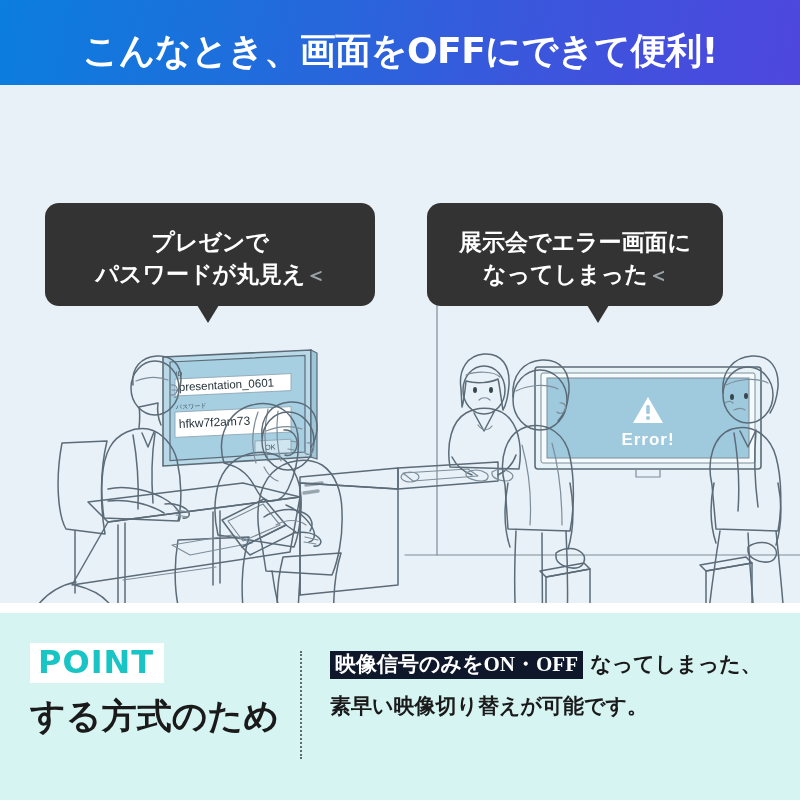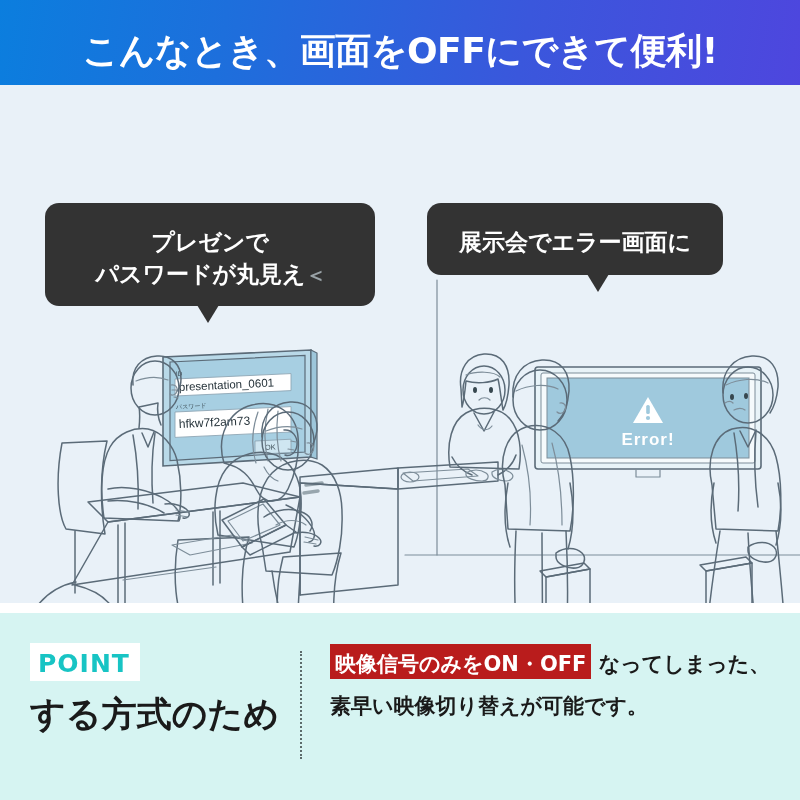--- a/index.html
+++ b/index.html
@@ -51,40 +51,40 @@
   .sweat { color:#9aa3a8; font-size:21px; letter-spacing:-2px; }
 
   
   #point-section {
     position:absolute; left:0; top:613px; width:800px; height:187px;
     background:#d6f4f2;
   }
   #point-left { position:absolute; left:30px; top:30px; width:245px; }
   #point-badge {
     display:inline-block; background:#ffffff; color:#18c4c4;
-    font-size:25px; font-weight:bold; letter-spacing:1px;
-    padding:7px 10px 2px 8px; line-height:1.15;
+    font-size:32px; font-weight:bold; letter-spacing:1px;
+    padding:1px 10px 2px 8px; line-height:1.15;
     font-family:"DejaVu Sans","Liberation Sans",sans-serif;
   }
   #point-heading {
     margin-top:10px; color:#1a1a1a; font-size:35px; font-weight:bold;
     letter-spacing:0px; white-space:nowrap;
     font-family:"DejaVu Sans","Liberation Sans",sans-serif;
   }
   #point-divider {
     position:absolute; left:300px; top:38px; width:0; height:108px;
     border-left:2px dotted #5c6b6b;
   }
   #point-body {
     position:absolute; left:330px; top:30px; width:460px;
     color:#1a1a1a; font-size:21px; font-weight:bold; line-height:2.0;
     font-family:"DejaVu Sans","Liberation Sans",sans-serif;
   }
   #point-body .row { white-space:nowrap; }
-  .hl { background:#b91c1c; color:#ffffff; padding:8px 5px 3px; }
+  .hl { background:#0f172a; color:#ffffff; padding:1px 5px 3px;font-family:Liberation Serif, serif; }
 
   
   .ln-s { fill:none; stroke:#5b6b78; stroke-width:1.5;
           stroke-linecap:round; stroke-linejoin:round; }
   .ln-t { fill:none; stroke:#7d8d99; stroke-width:1.2;
           stroke-linecap:round; stroke-linejoin:round; }
 </style>
 </head>
 <body>
 
@@ -360,20 +360,21 @@
     </svg>
 
     <div id="bubble-left" class="bubble">
       <span class="ln">プレゼンで</span>
       <span class="ln"><span>パスワードが丸見え</span><span class="sweat">＜</span></span>
       <span class="tail"></span>
     </div>
 
     <div id="bubble-right" class="bubble">
       <span class="ln">展示会でエラー画面に</span>
+      <span class="ln"><span>なってしまった</span><span class="sweat">＜</span></span>
       <span class="tail"></span>
     </div>
   </div>
 
   <div id="point-section">
     <div id="point-left">
       <div id="point-badge">POINT</div>
       <div id="point-heading">する方式のため</div>
     </div>
 

